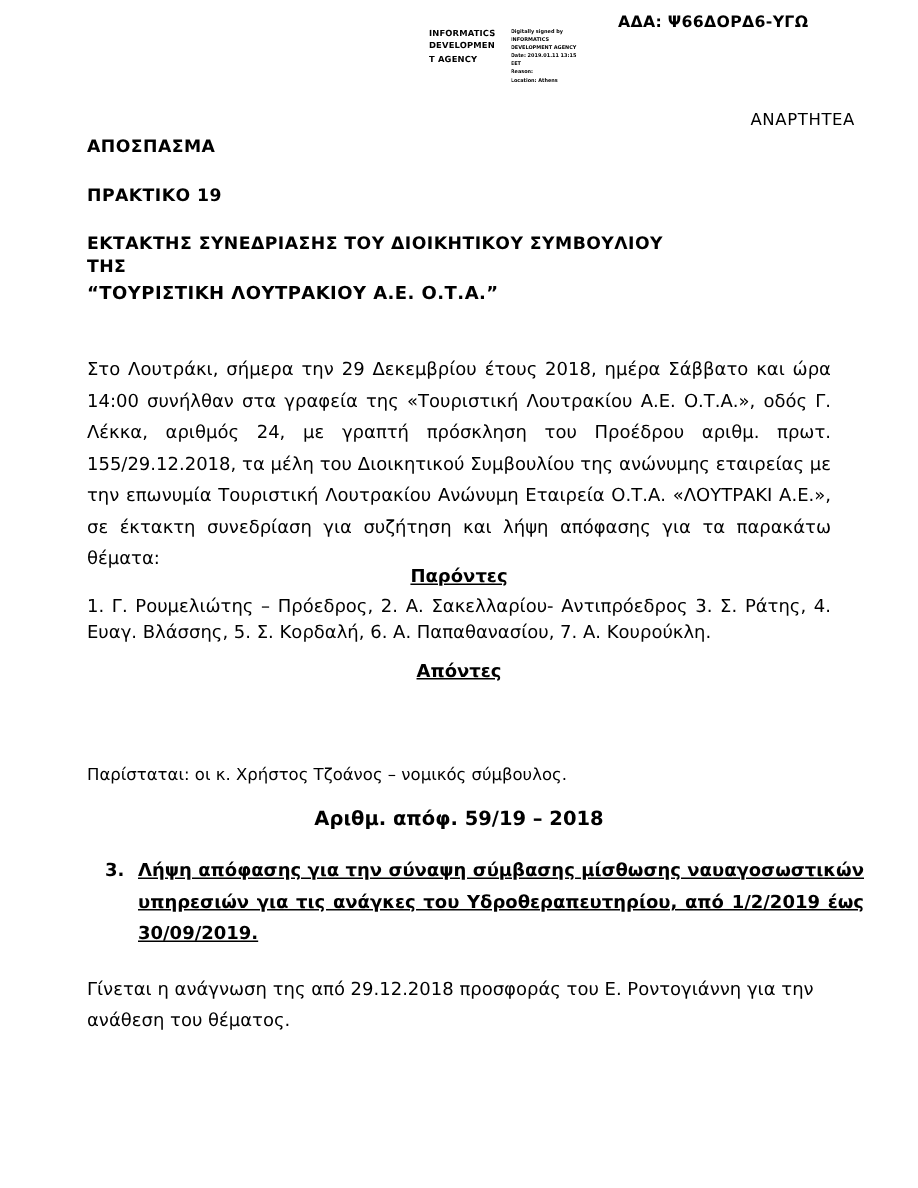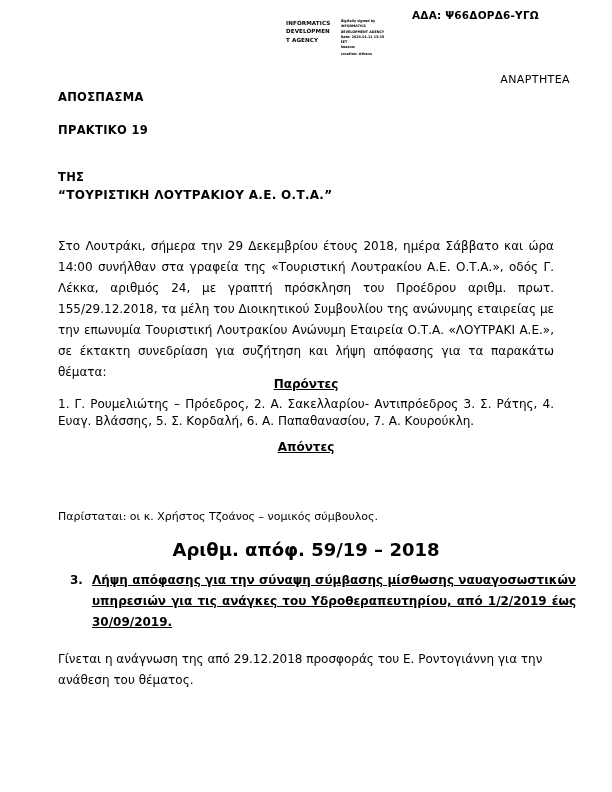--- a/index.html
+++ b/index.html
@@ -136,21 +136,21 @@
     font-size: 11px;
   }
 
   .arithm-apof {
     position: absolute;
     left: 58px;
     width: 496px;
     top: 539px;
     text-align: center;
     font-weight: bold;
-    font-size: 18px;
+    font-size: 13px;
   }
 
   .topic {
     position: absolute;
     left: 70px;
     width: 484px;
     top: 570px;
     font-weight: bold;
     font-size: 12px;
     line-height: 21px;
@@ -185,20 +185,21 @@
       <div>Location: Athens</div>
     </div>
   </div>
 
   <div class="anarthtea">ΑΝΑΡΤΗΤΕΑ</div>
 
   <div class="center-line t-aposp">ΑΠΟΣΠΑΣΜΑ</div>
 
   <div class="center-line t-praktiko">ΠΡΑΚΤΙΚΟ 19</div>
 
+  <div class="center-line t-ektakt">ΕΚΤΑΚΤΗΣ ΣΥΝΕΔΡΙΑΣΗΣ ΤΟΥ ΔΙΟΙΚΗΤΙΚΟΥ ΣΥΜΒΟΥΛΙΟΥ</div>
 
   <div class="center-line t-etaireia">“ΤΟΥΡΙΣΤΙΚΗ ΛΟΥΤΡΑΚΙΟΥ Α.Ε. Ο.Τ.Α.”</div>
 
   <div class="center-line t-tis">ΤΗΣ</div>
 
   <div class="body-par p-intro">Στο Λουτράκι, σήμερα την 29 Δεκεμβρίου έτους 2018, ημέρα Σάββατο και ώρα 14:00 συνήλθαν στα γραφεία της «Τουριστική Λουτρακίου Α.Ε. Ο.Τ.Α.», οδός Γ. Λέκκα, αριθμός 24, με γραπτή πρόσκληση του Προέδρου αριθμ. πρωτ. 155/29.12.2018, τα μέλη του Διοικητικού Συμβουλίου της ανώνυμης εταιρείας με την επωνυμία Τουριστική Λουτρακίου Ανώνυμη Εταιρεία Ο.Τ.Α. «ΛΟΥΤΡΑΚΙ Α.Ε.», σε έκτακτη συνεδρίαση για συζήτηση και λήψη απόφασης για τα παρακάτω θέματα:</div>
 
   <div class="sec-head h-parontes">Παρόντες</div>
 
   <div class="names n-parontes">1. Γ. Ρουμελιώτης – Πρόεδρος, 2. Α. Σακελλαρίου- Αντιπρόεδρος 3. Σ. Ράτης, 4. Ευαγ. Βλάσσης, 5. Σ. Κορδαλή, 6. Α. Παπαθανασίου, 7. Α. Κουρούκλη.</div>

